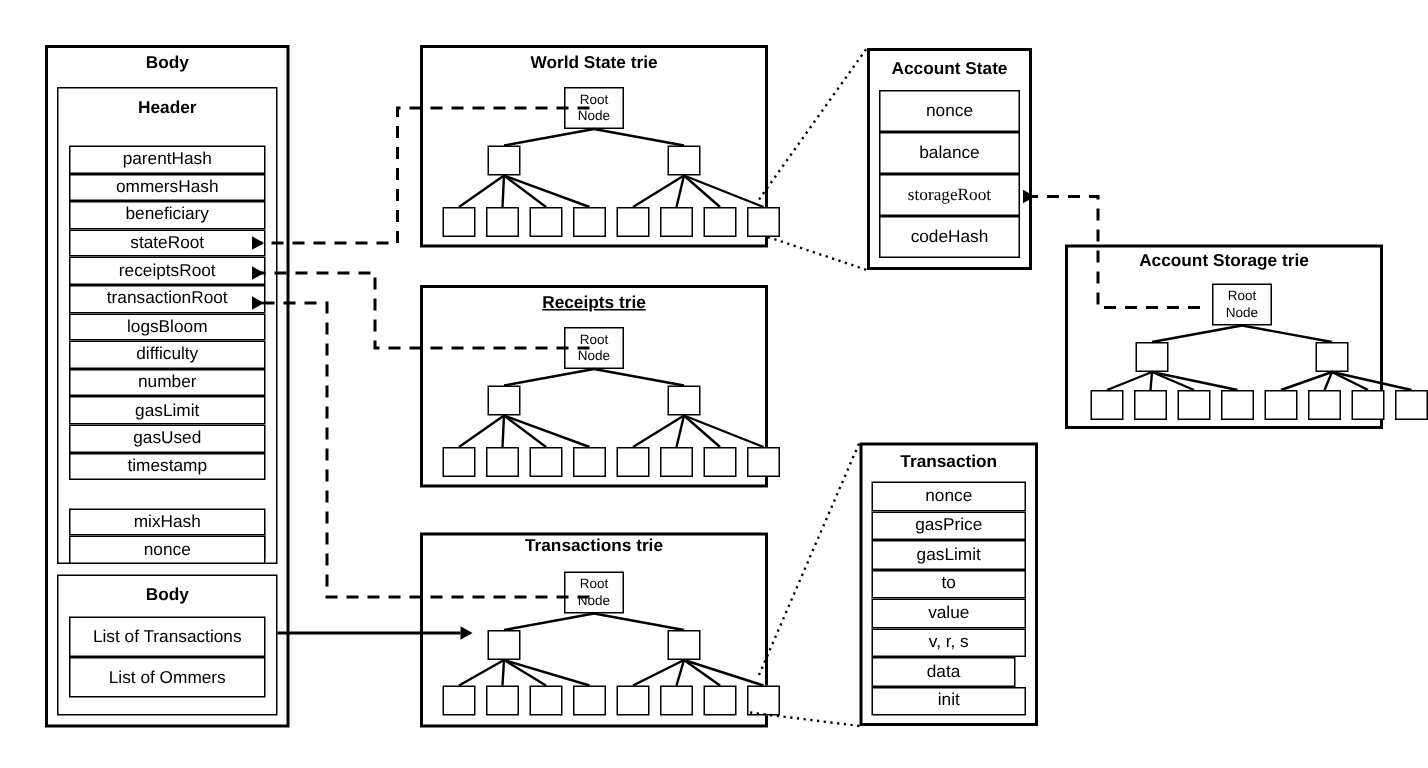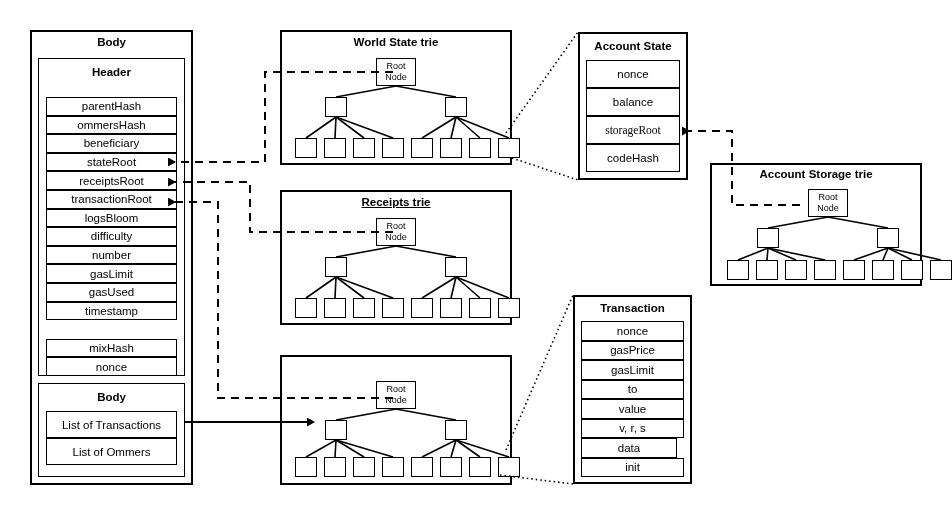--- a/index.html
+++ b/index.html
@@ -112,20 +112,21 @@
       <div class="field" style="left: 46px; top: 438px; width: 131px; height: 27px;">List of Ommers</div>
     </div>
 
   <div class="box" style="left:280px; top:30px; width:232px; height:135px;"></div>
   <div class="title" style="left:280px; top:36px; width:232px;">World State trie</div>
 
   <div class="box" style="left:280px; top:190px; width:232px; height:135px;"></div>
   <div class="title" style="left:280px; top:196px; width:232px;text-decoration:underline;">Receipts trie</div>
 
   <div class="box" style="left:280px; top:355px; width:232px; height:130px;"></div>
+  <div class="title" style="left:280px; top:358px; width:232px;">Transactions trie</div>
 
   <div class="box" style="left:710px; top:163px; width:212px; height:123px;"></div>
   <div class="title" style="left:710px; top:168px; width:212px;">Account Storage trie</div>
 
   <div class="box" style="left:578px; top:32px; width:110px; height:148px;"></div>
   <div class="title" style="left:578px; top:40px; width:110px;">Account State</div>
   <div id="account-state-fields">
       <div class="field" style="left: 586px; top: 60px; width: 94px; height: 28px;">nonce</div>
       <div class="field" style="left: 586px; top: 88px; width: 94px; height: 28px;">balance</div>
       <div class="field" style="left: 586px; top: 116px; width: 94px; height: 28px; font-family: Liberation Serif, serif;">storageRoot</div>

